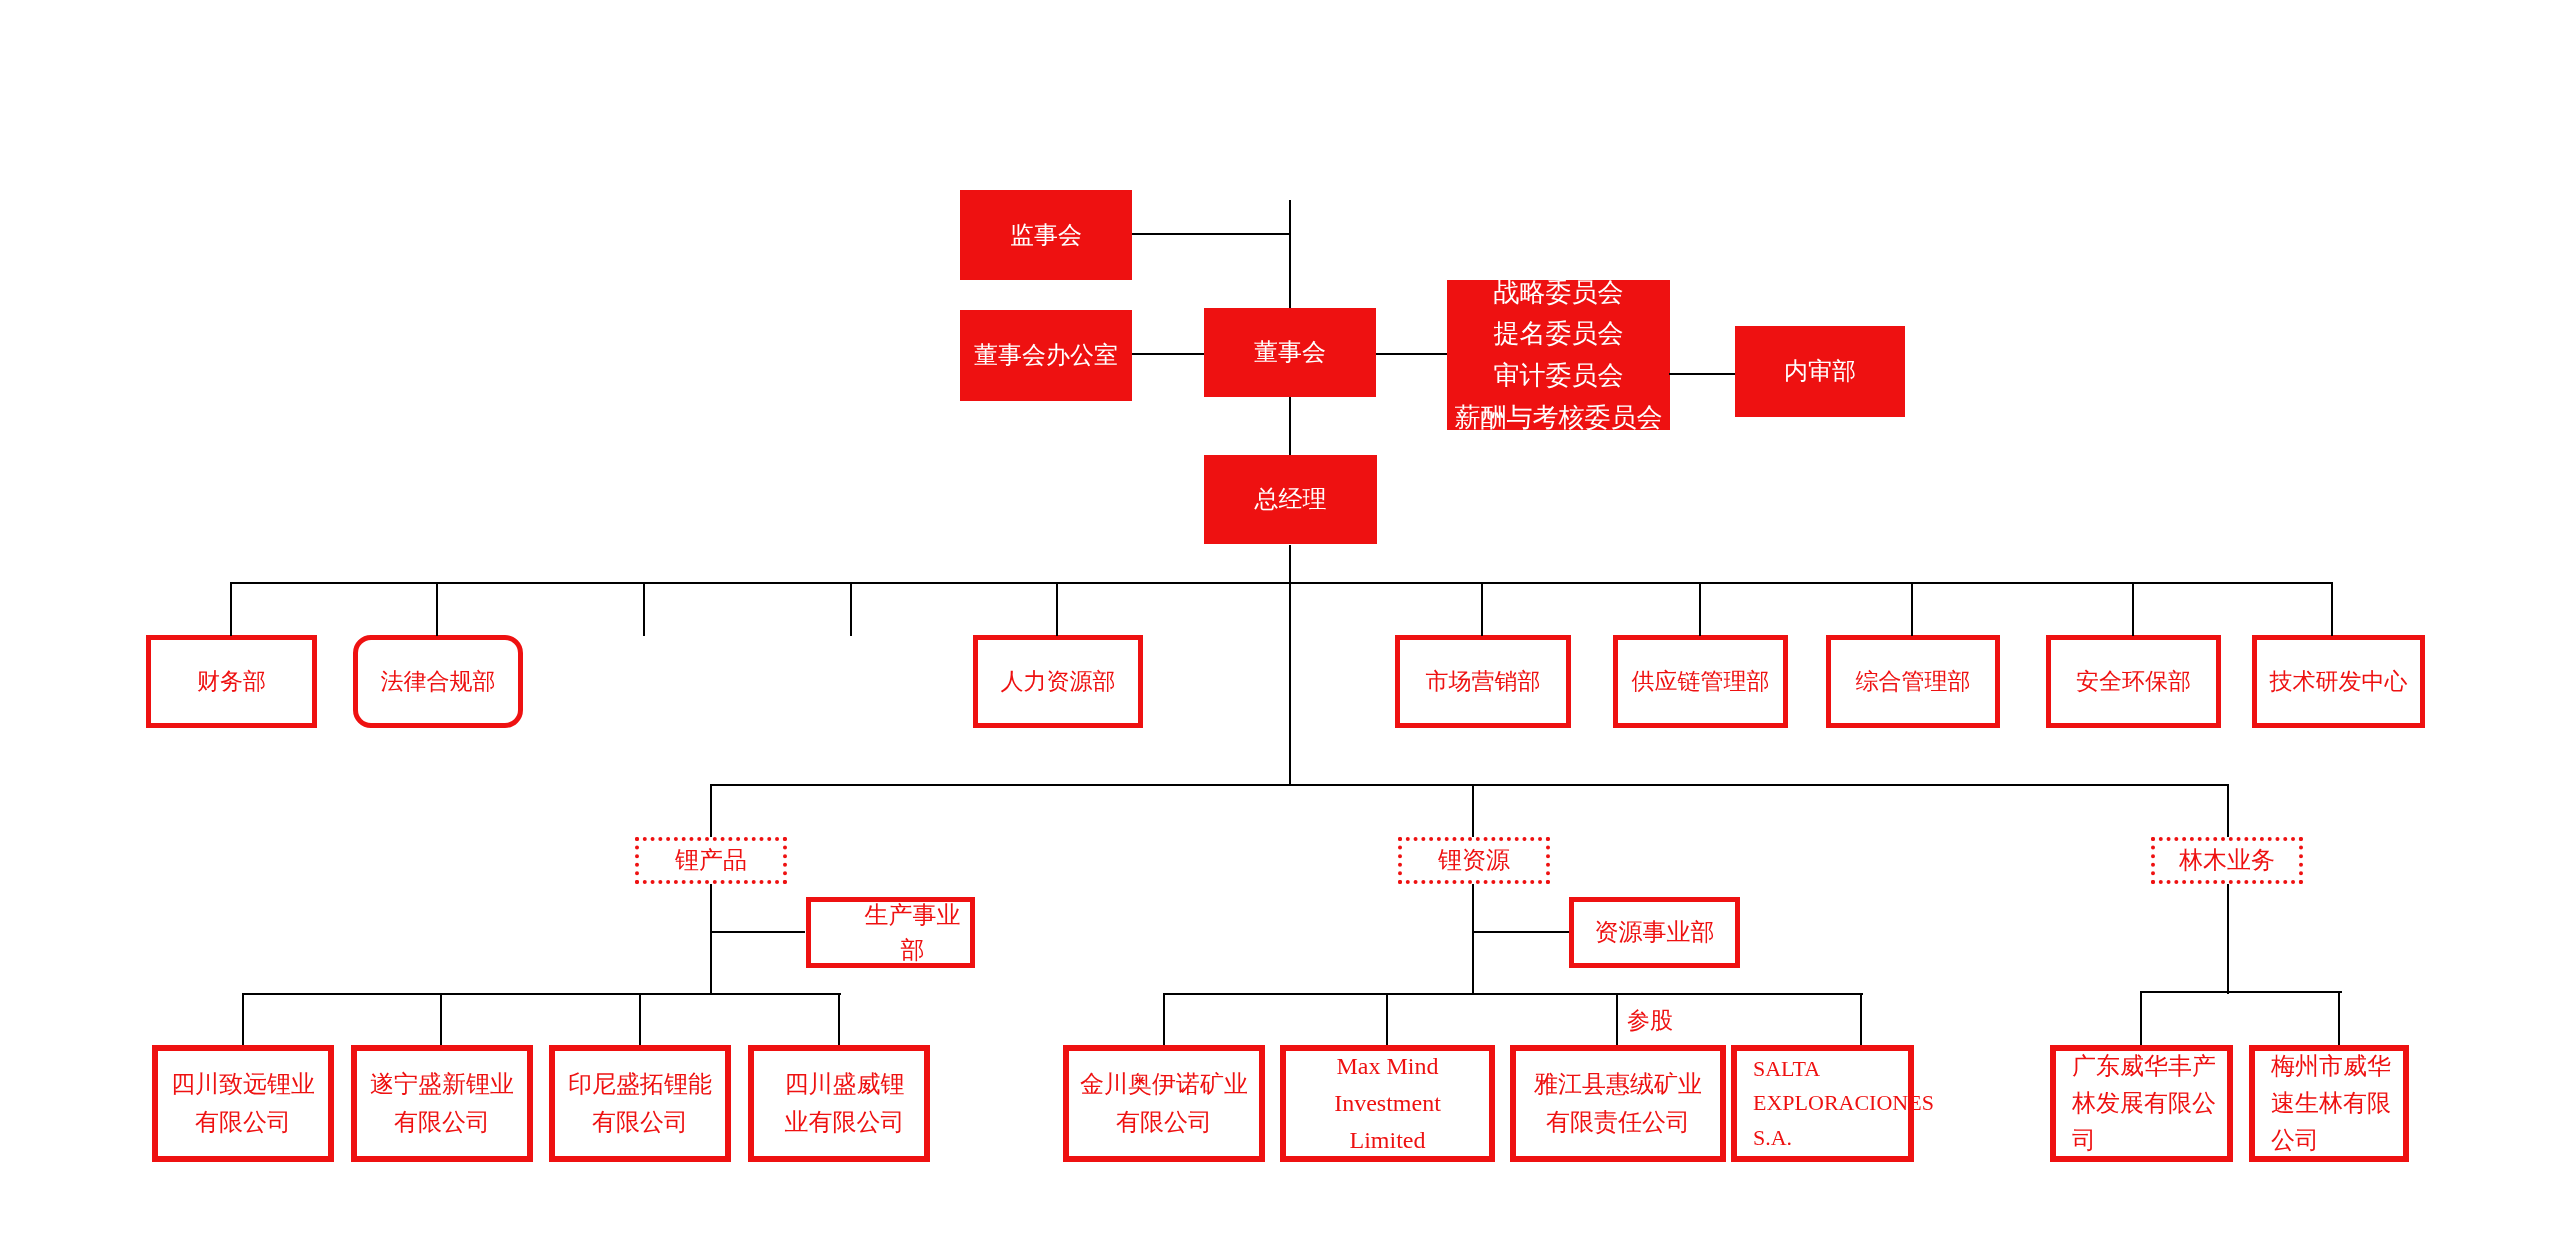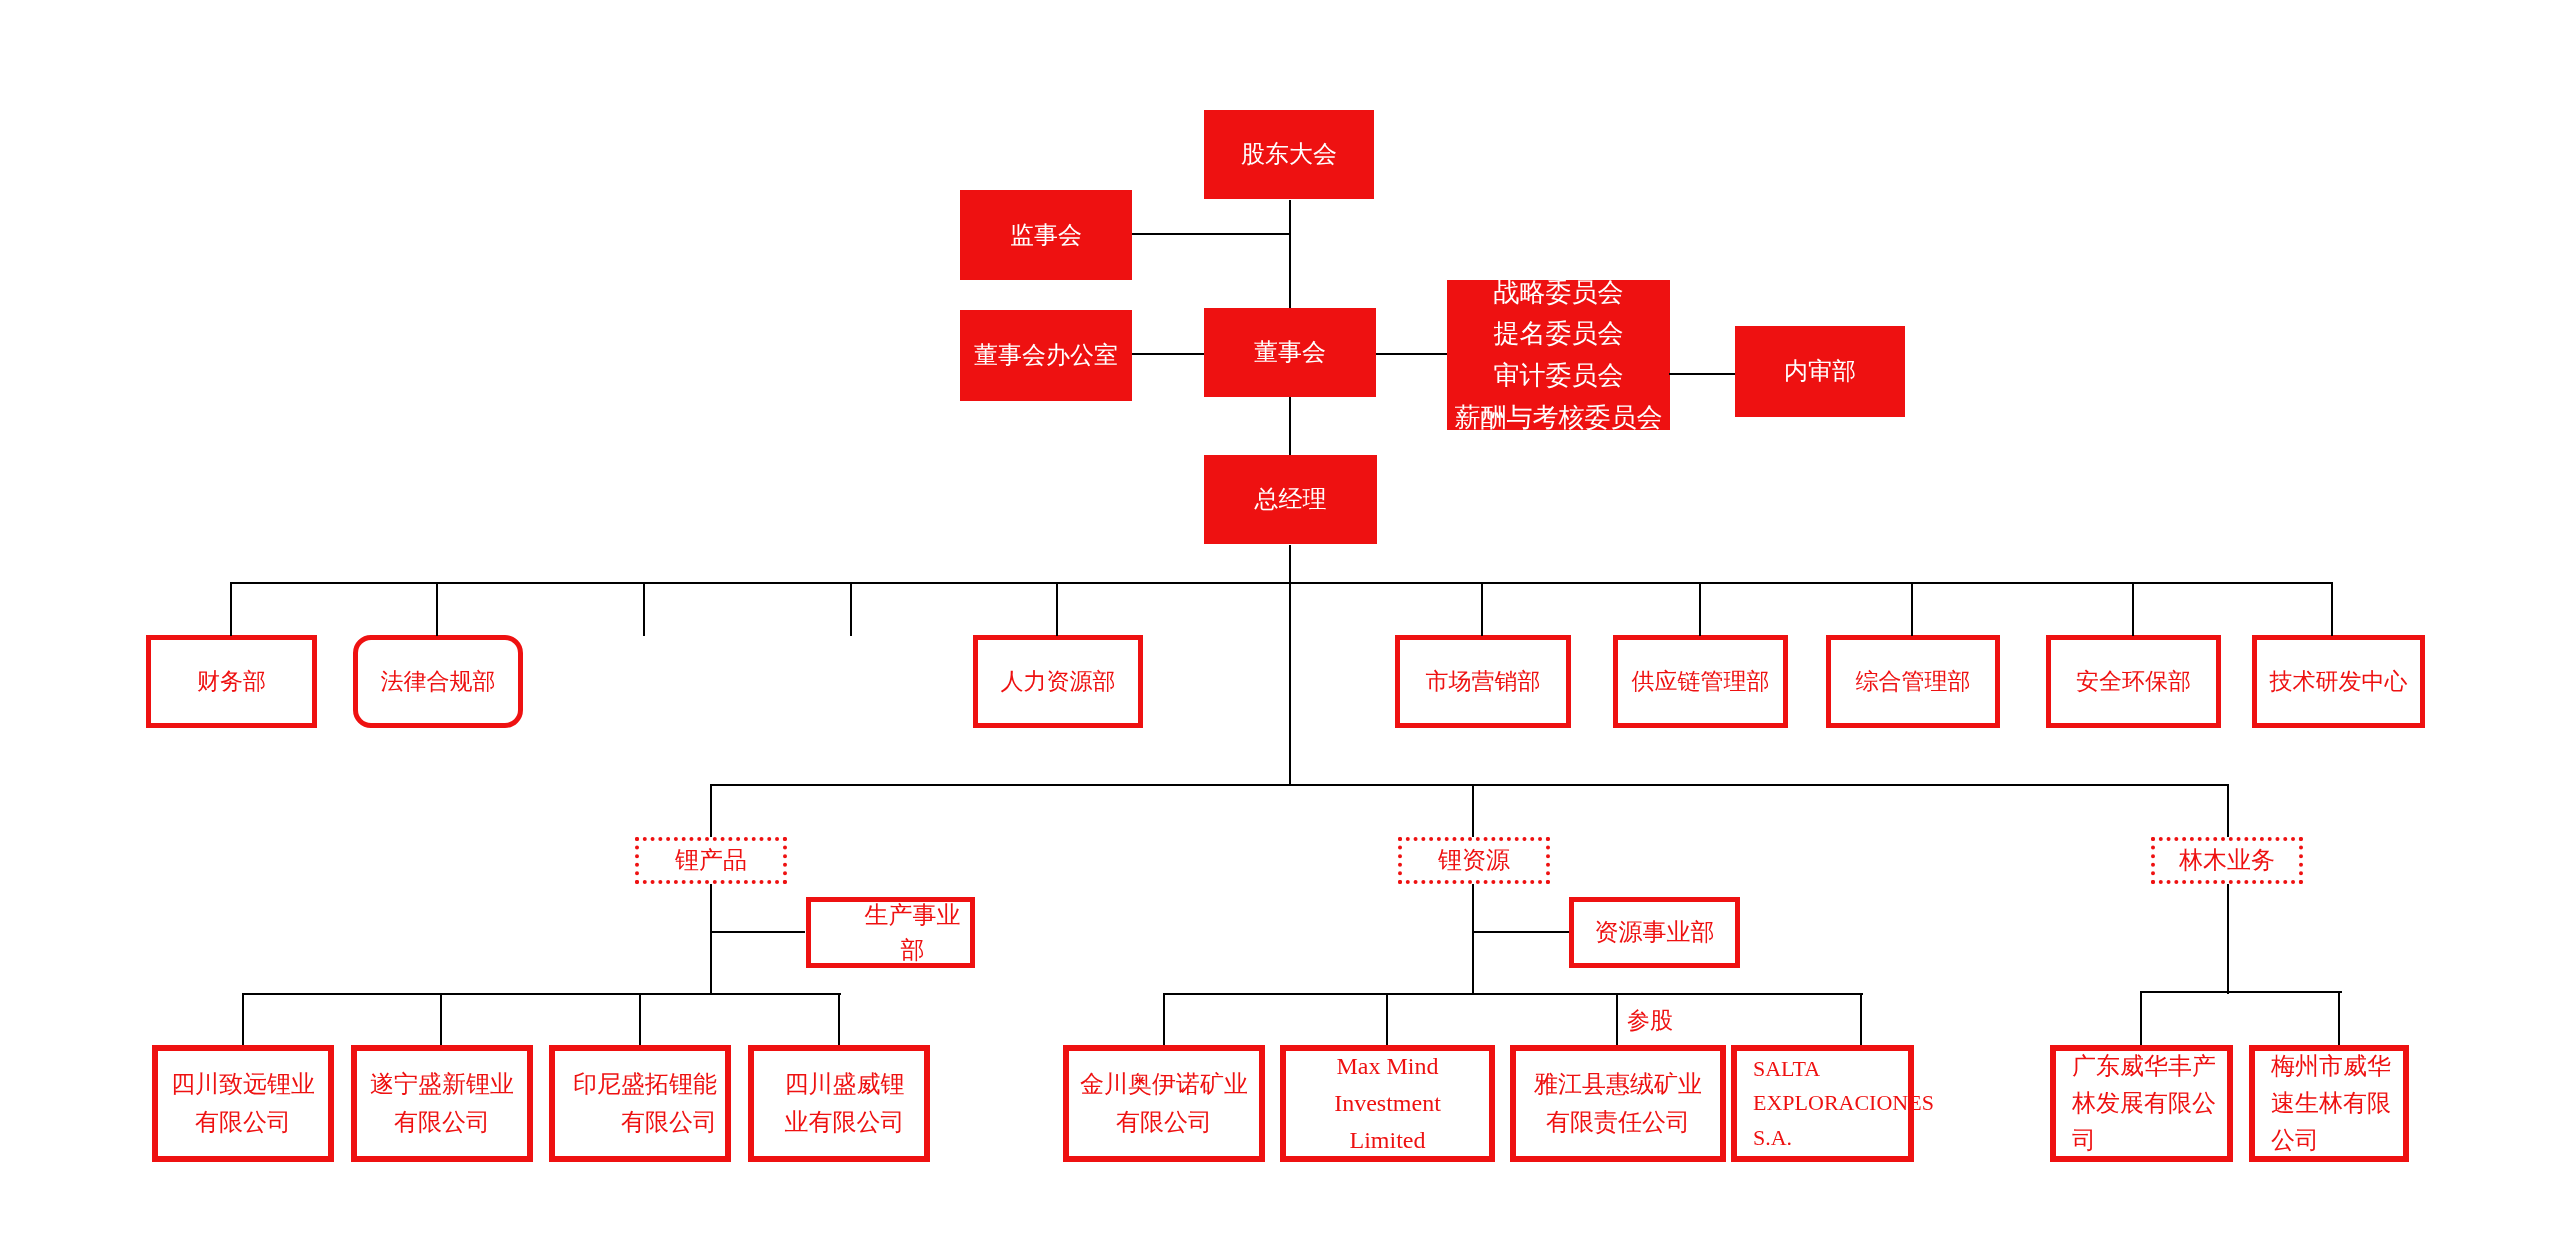--- a/index.html
+++ b/index.html
@@ -47,21 +47,20 @@
   .hl,.vl{position:absolute;background:var(--line);}
   .floatlabel{
     position:absolute;color:var(--red);font-size:23px;
   }
 </style>
 </head>
 <body>
 
 <div id="canvas">
 
-  <div class="node solid" style="left:1204px;top:110px;width:170px;height:89px;">股东大会</div>
   <div class="node solid" style="left:960px;top:190px;width:172px;height:90px;">监事会</div>
   <div class="node solid" style="left:960px;top:310px;width:172px;height:91px;">董事会办公室</div>
   <div class="node solid" style="left:1204px;top:308px;width:172px;height:89px;">董事会</div>
   <div class="node solid committee" style="left:1447px;top:280px;width:223px;height:150px;">
     <span>战略委员会</span>
     <span>提名委员会</span>
     <span>审计委员会</span>
     <span>薪酬与考核委员会</span>
   </div>
   <div class="node solid" style="left:1735px;top:326px;width:170px;height:91px;">内审部</div>
@@ -80,21 +79,21 @@
   <div class="node dotted" style="left:1398px;top:837px;width:152px;height:47px;">锂资源</div>
   <div class="node dotted" style="left:2151px;top:837px;width:152px;height:47px;">林木业务</div>
 
   <div class="node outline" style="left:806px;top:897px;width:169px;height:71px;font-size:24px;padding-left:44px;">生产事业部</div>
   <div class="node outline" style="left:1569px;top:897px;width:171px;height:71px;font-size:24px;">资源事业部</div>
 
   <div class="floatlabel" style="left:1627px;top:1005px;">参股</div>
 
   <div class="node company" style="left:152px;top:1045px;width:182px;height:117px;">四川致远锂业有限公司</div>
   <div class="node company" style="left:351px;top:1045px;width:182px;height:117px;">遂宁盛新锂业有限公司</div>
-  <div class="node company" style="left:549px;top:1045px;width:182px;height:117px;text-align:right;">印尼盛拓锂能有限公司</div>
+  <div class="node company" style="left:549px;top:1045px;width:182px;height:117px;">印尼盛拓锂能有限公司</div>
   <div class="node company" style="left:748px;top:1045px;width:182px;height:117px;padding-left:19px;">四川盛威锂业有限公司</div>
 
   <div class="node company" style="left:1063px;top:1045px;width:202px;height:117px;">金川奥伊诺矿业有限公司</div>
   <div class="node company" style="left:1280px;top:1045px;width:215px;height:117px;">Max Mind Investment Limited</div>
   <div class="node company" style="left:1510px;top:1045px;width:216px;height:117px;">雅江县惠绒矿业有限责任公司</div>
   <div class="node company leftalign" style="left:1731px;top:1045px;width:183px;height:117px;font-size:22px;">SALTA EXPLORACIONES S.A.</div>
 
   <div class="node company leftalign" style="left:2050px;top:1045px;width:183px;height:117px;">广东威华丰产林发展有限公司</div>
   <div class="node company leftalign" style="left:2249px;top:1045px;width:160px;height:117px;">梅州市威华速生林有限公司</div>
 

